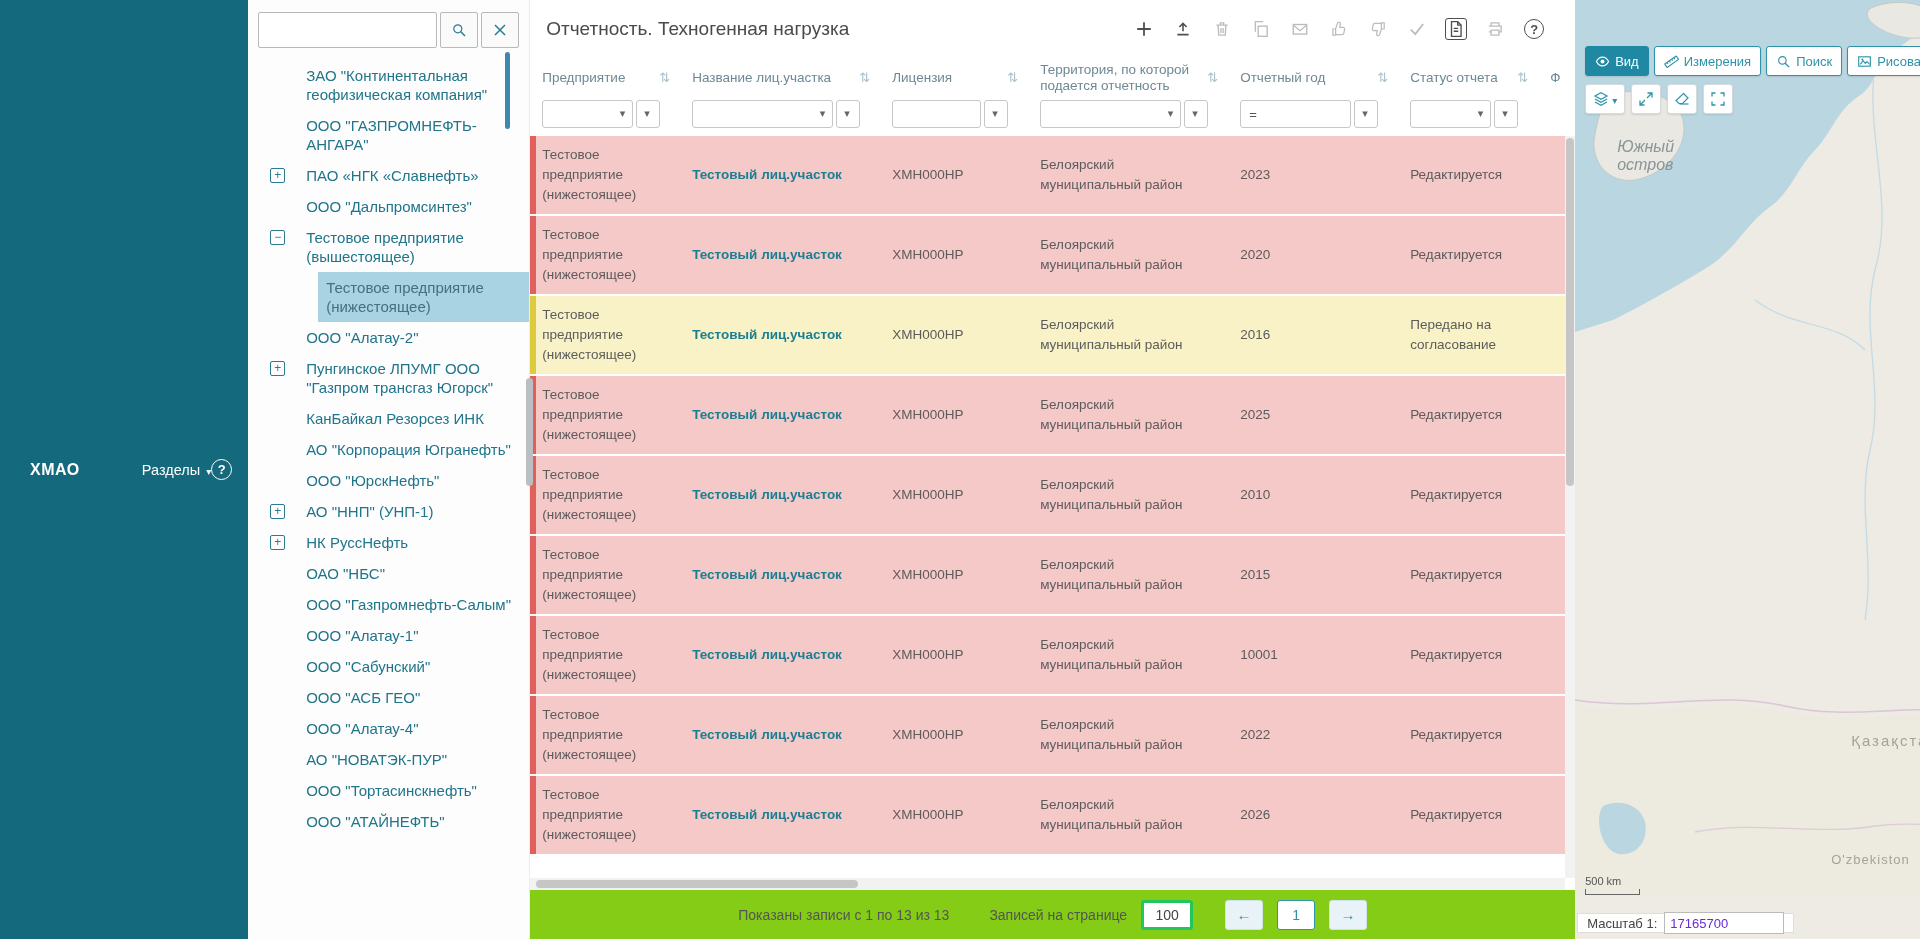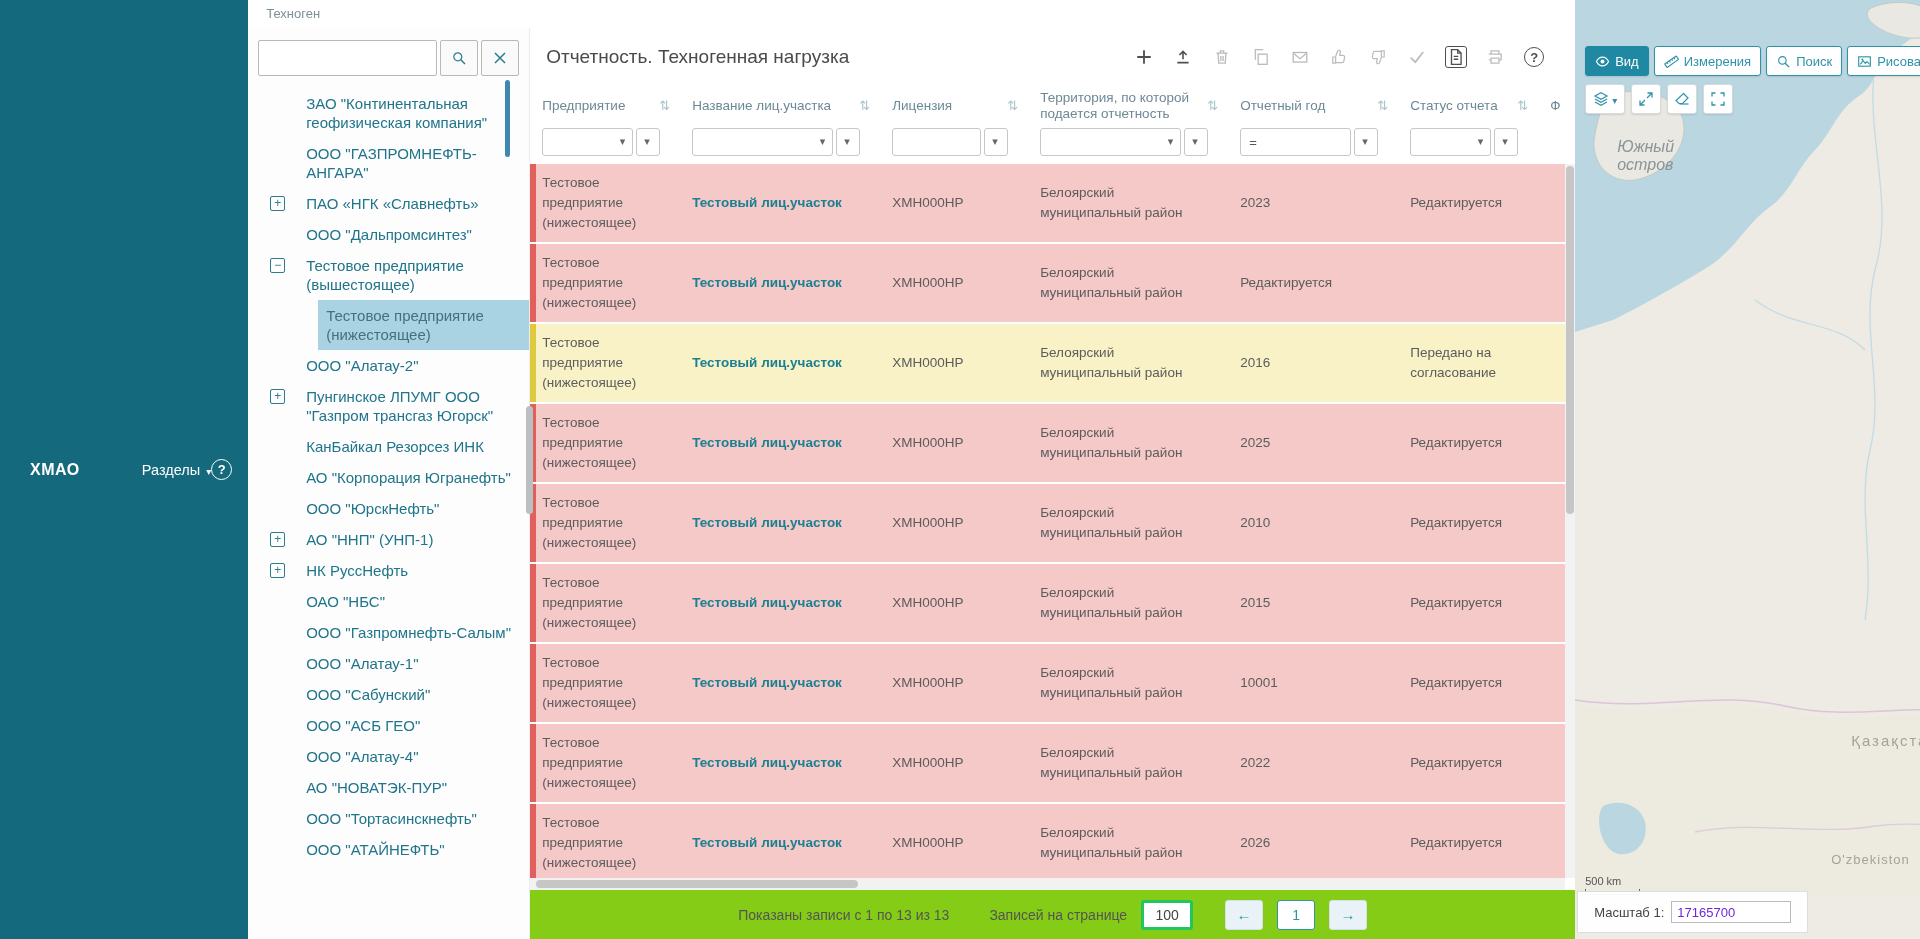--- a/index.html
+++ b/index.html
@@ -97,21 +97,21 @@
 
   .map-label { position:absolute; white-space:pre-line; pointer-events:none; }
   .map-label.place { font-style:italic; color:#8a9598; font-size:16px; }
   .map-label.country { font-size:15px; color:#a3a39c; letter-spacing:2px; }
   .map-label.country-sm { font-size:13px; color:#a3a39c; letter-spacing:1px; }
   .map-label.city { font-size:14px; color:#555; }
   .city-dot { display:inline-block; width:5px; height:5px; border-radius:50%; background:#777; margin-right:4px; vertical-align:middle; }
 
   .map-scalebar { position:absolute; left:10px; bottom:44px; font-size:11px; color:#555; }
   .sb-line { width:55px; height:6px; border:1.5px solid #666; border-top:none; margin-top:2px; }
-  .scale-ctrl { position:absolute; left:2px; bottom:6px; background:rgba(255,255,255,.95); border:1px solid #ddd; height:42px; display:flex; align-items:center; gap:7px; padding:0 16px; font-size:13px; color:#444; }
+  .scale-ctrl { position:absolute; left:2px; bottom:6px; background:rgba(255,255,255,.95); border:1px solid #ddd; height:20px; display:flex; align-items:center; gap:7px; padding:0 9px; font-size:13px; color:#444; }
   .scale-input { width:120px; height:22px; border:1px solid #bbb; font-size:13px; padding:0 5px; color:#6d28d9; }
 </style>
 </head>
 <body>
 
 <div class="app">
 
   <header class="topbar">
     <span class="brand">ХМАО</span>
     <span class="tb-menu">
@@ -119,21 +119,20 @@
       <span class="caret"></span>
     </span>
     <div class="tb-right">
       <span class="help-circle">?</span>
     </div>
   </header>
 
   <div class="content">
 
     <div class="left-zone">
-      <div class="breadcrumb">Техноген</div>
       <div class="left-row">
 
         <aside class="sidebar">
           <div class="search-row">
             <input class="search-input" style="">
             <button class="sq-btn">
                 <span style="display: flex;">
                   <svg viewBox="0 0 16 16" fill="none" stroke="currentColor" stroke-width="1.2" xmlns="http://www.w3.org/2000/svg">
                     <circle cx="6.8" cy="6.8" r="4"></circle>
                     <path d="M9.8 9.8 14 14" stroke-width="1.5"></path>
@@ -308,20 +307,21 @@
                 <div class="cell">Редактируется</div>
                 <div class="cell"></div>
               </div>
               <div class="grid-row row-pink">
                 <div class="cell">Тестовое предприятие (нижестоящее)</div>
                 <div class="cell">
                   <span class="site-link">Тестовый лиц.участок</span>
                 </div>
                 <div class="cell">ХМН000НР</div>
                 <div class="cell">Белоярский муниципальный район</div>
+                <div class="cell">2020</div>
                 <div class="cell">Редактируется</div>
                 <div class="cell"></div>
               </div>
               <div class="grid-row row-yellow">
                 <div class="cell">Тестовое предприятие (нижестоящее)</div>
                 <div class="cell">
                   <span class="site-link">Тестовый лиц.участок</span>
                 </div>
                 <div class="cell">ХМН000НР</div>
                 <div class="cell">Белоярский муниципальный район</div>

